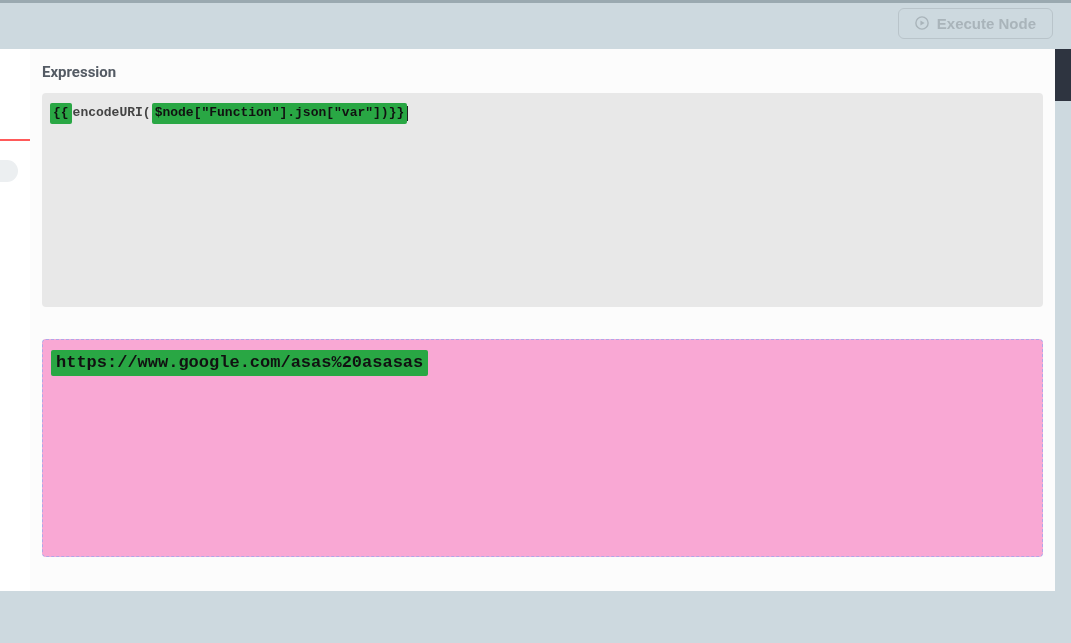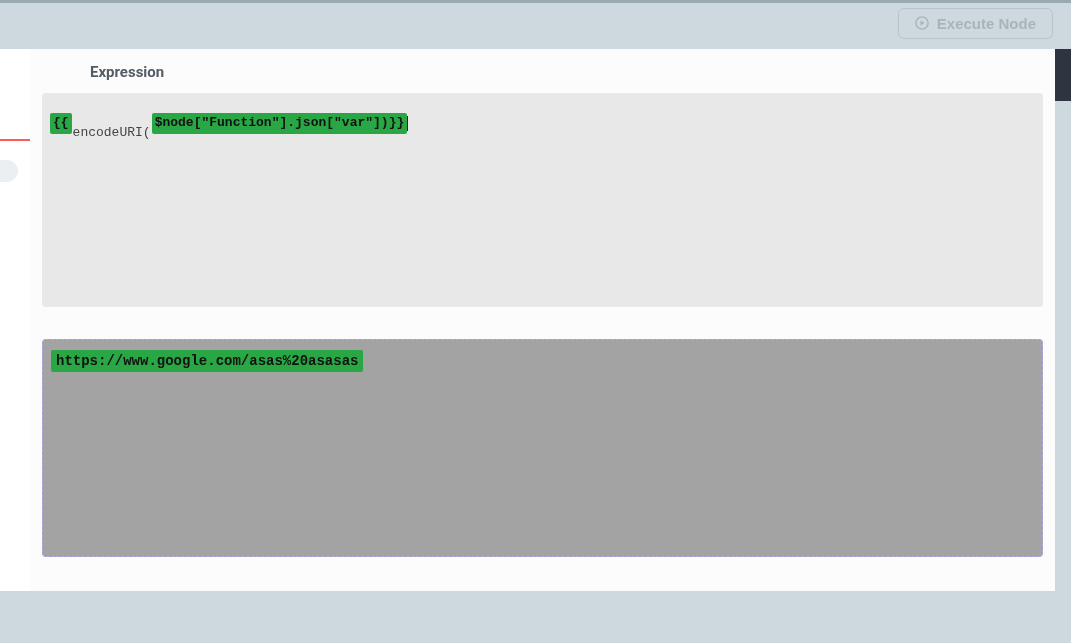--- a/index.html
+++ b/index.html
@@ -84,21 +84,20 @@
       right: 16px;
       bottom: 52px;
       background: #fcfcfc;
       padding: 14px 12px 12px 12px;
     }
     .section-label {
       font-size: 15px;
       font-weight: 700;
       color: #545b64;
       margin-bottom: 12px;
-      margin-left: 48px;
     }
     .expression-box {
       background: #e8e8e8;
       border-radius: 4px;
       padding: 10px 8px;
       min-height: 214px;
       font-family: "SFMono-Regular", Consolas, "Liberation Mono", Menlo, monospace;
       font-size: 13px;
       line-height: 1.3;
       color: #333;
@@ -111,41 +110,40 @@
     .token-highlight {
       background: #29a744;
       color: #111;
       font-weight: 700;
       padding: 2px 3px;
       border-radius: 2px;
     }
     .token-plain {
       color: #444;
       padding: 2px 1px;
-      font-weight: 400;
-      margin-top: 20px;
+      font-weight: 700;
     }
     .cursor {
       display: inline-block;
       width: 1px;
       height: 15px;
       background: #222;
       margin-left: 0;
       margin-right: 2px;
       vertical-align: middle;
     }
     .spacer { height: 32px; }
     .result-box {
-      background: #a3a3a3;
+      background: #f9a8d4;
       border: 1.2px dashed #b0a7e8;
       border-radius: 4px;
       padding: 10px 8px;
       min-height: 218px;
       font-family: "SFMono-Regular", Consolas, "Liberation Mono", Menlo, monospace;
-      font-size: 14px;
+      font-size: 17px;
       line-height: 1.3;
     }
     .result-token {
       background: #29a744;
       color: #111;
       font-weight: 700;
       padding: 2px 5px;
       border-radius: 2px;
       display: inline-block;
     }

